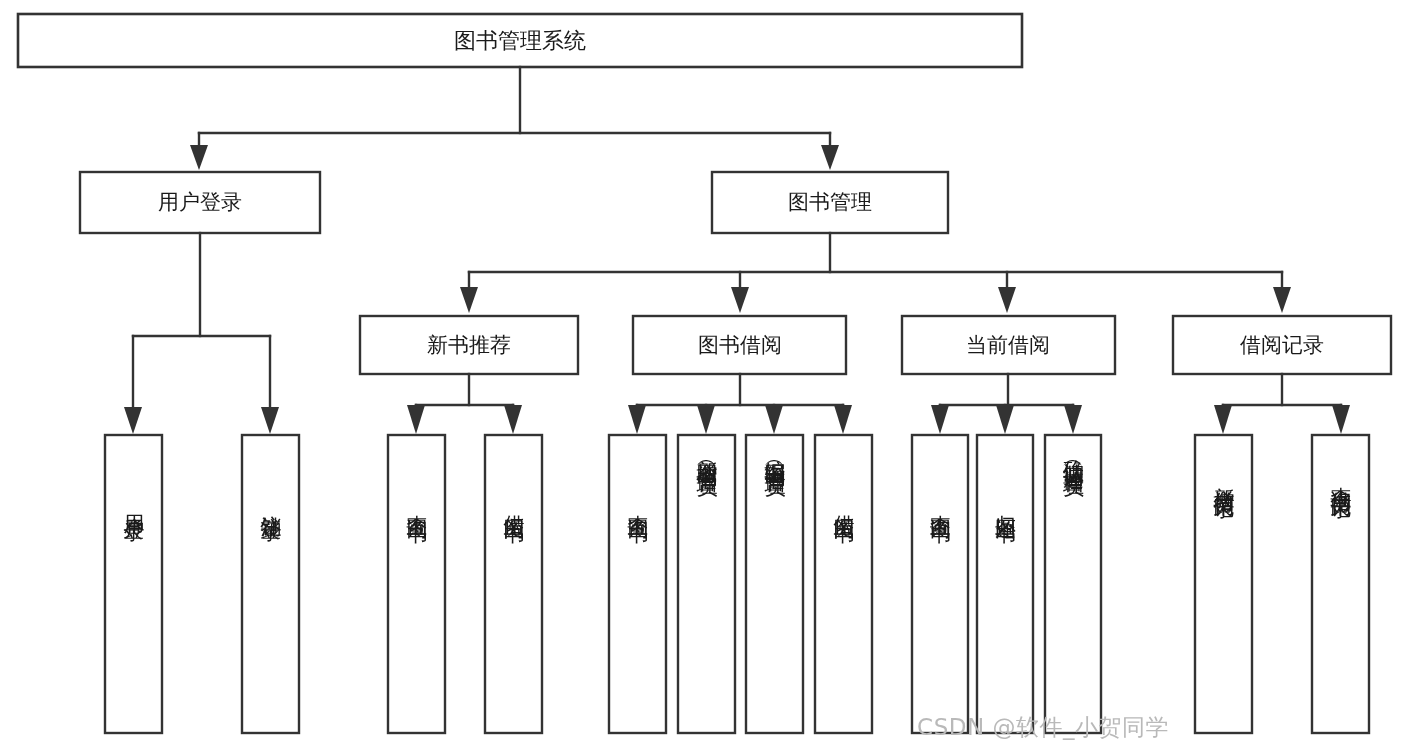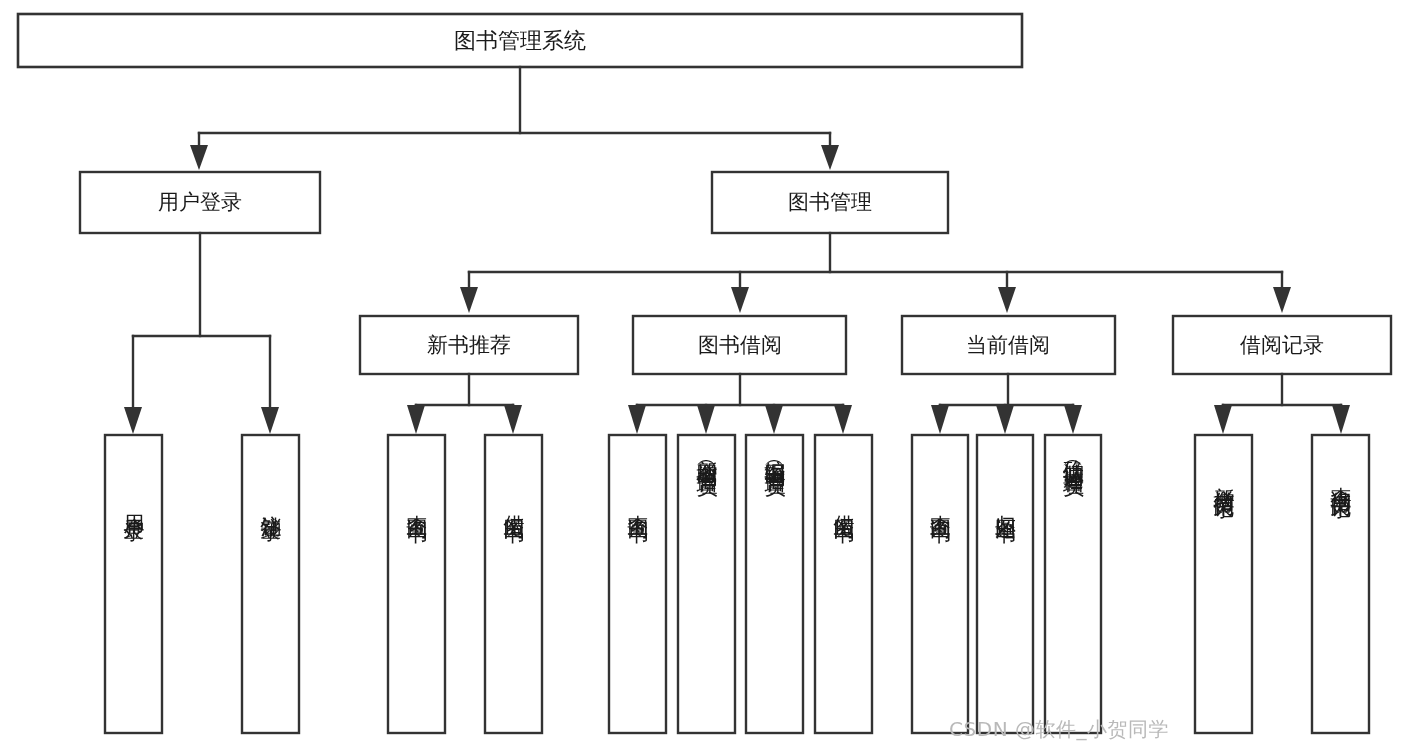--- a/index.html
+++ b/index.html
@@ -71,21 +71,21 @@
     line-height: 1;
     letter-spacing: 2.5px;
     color: #1a1a1a;
     white-space: nowrap;
   }
   .watermark {
     position: absolute;
     right: 8px;
     bottom: 4px;
     font-family: "DejaVu Sans", "Liberation Sans", sans-serif;
-    font-size: 20px;
+    font-size: 23px;
     color: #b9b9b9;
     letter-spacing: 0.5px;
     user-select: none;
   }
 </style>
 </head>
 <body>
 
 <div id="diagram-root">
 

